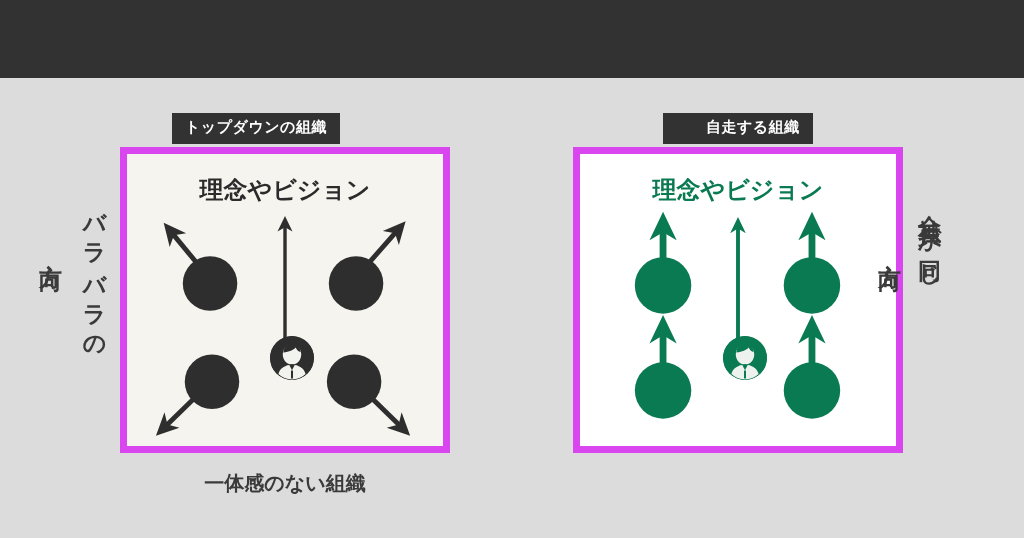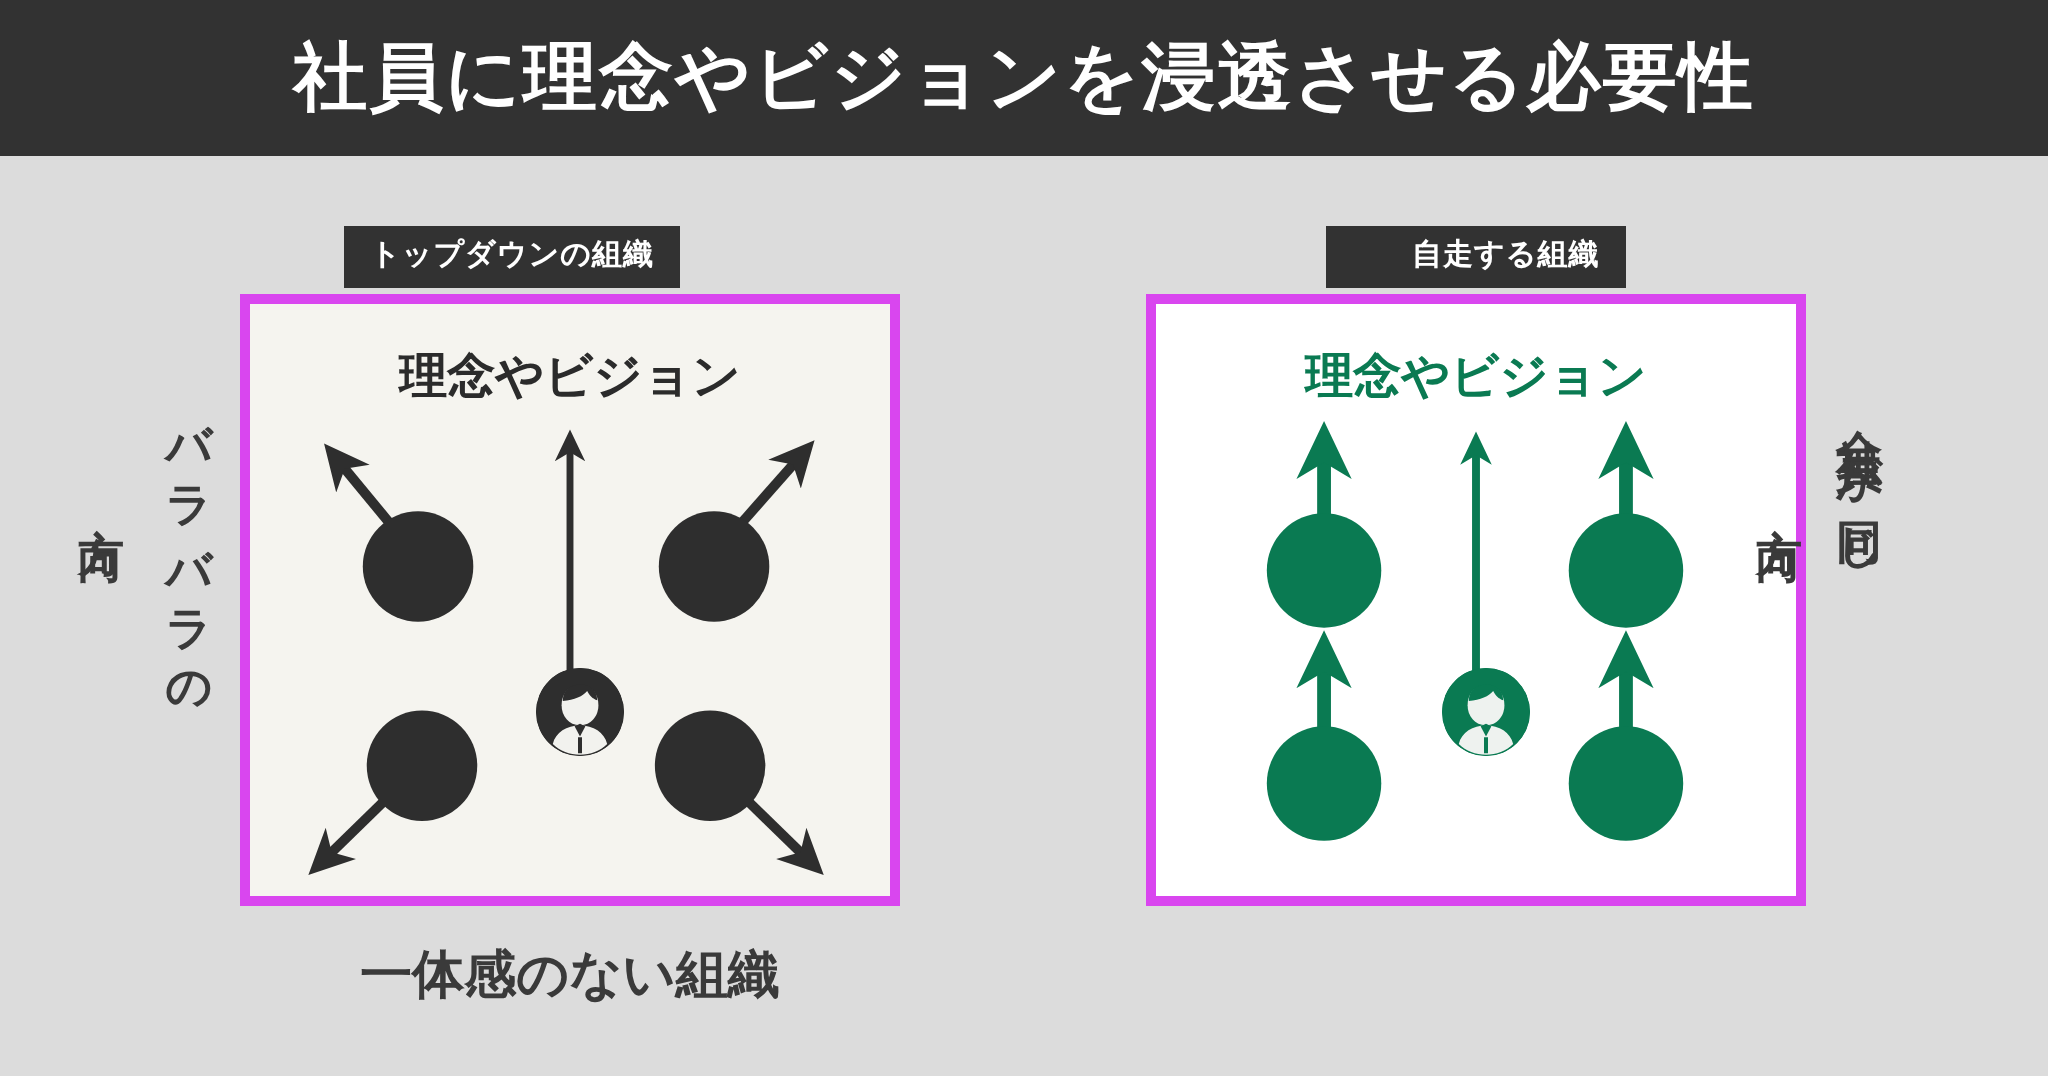--- a/index.html
+++ b/index.html
@@ -55,21 +55,21 @@
     padding: 5px 13px 7px 13px;
     white-space: nowrap;
     letter-spacing: 0.5px;
   }
   #badge-left  { left: 172px; top: 113px; }
   #badge-right { left: 663px; top: 113px; padding-left: 43px; }
 
   
   .panel-box {
     position: absolute;
-    border: 5px solid #d946ef;
+    border: 7px solid #d946ef;
     box-sizing: border-box;
   }
   #panel-left {
     left: 120px;
     top: 147px;
     width: 330px;
     height: 306px;
     background: #f5f4ef;
   }
   #panel-right {
@@ -110,21 +110,21 @@
     overflow: hidden;
   }
   #avatar-left  { left: 143px; top: 182px; background: #2e2e2e; }
   #avatar-right { left: 143px; top: 182px; background: #0a7a52; }
 
   
   .panel-caption {
     position: absolute;
     width: 330px;
     text-align: center;
-    font-size: 26px;
+    font-size: 20px;
     font-weight: bold;
     color: #3a3a3a;
     white-space: nowrap;
     top: 470px;
   }
   #caption-left  { left: 120px; }
   #caption-right { left: 573px; }
 
   
   .vlabel {
@@ -141,21 +141,20 @@
   #vlabel-left-inner  { left: 80px;  top: 196px; }
   #vlabel-right-inner { left: 875px; top: 245px; }
   #vlabel-right-outer { left: 915px; top: 196px; }
 </style>
 </head>
 <body>
 
 <div id="canvas">
 
   <div class="header-band"></div>
-  <div class="header-title">社員に理念やビジョンを浸透させる必要性</div>
 
   <div class="panel-badge" id="badge-left">トップダウンの組織</div>
 
   <div class="panel-box" id="panel-left">
     <div class="panel-heading" id="heading-left">理念やビジョン</div>
 
     <svg class="panel-svg" viewBox="0 0 324 300">
       <defs>
         <marker id="ah-dark" markerWidth="5" markerHeight="5" refX="2.2" refY="2.5" orient="auto" markerUnits="strokeWidth">
           <path d="M0,0.3 L4.6,2.5 L0,4.7 L1.3,2.5 Z" fill="#2e2e2e"></path>

